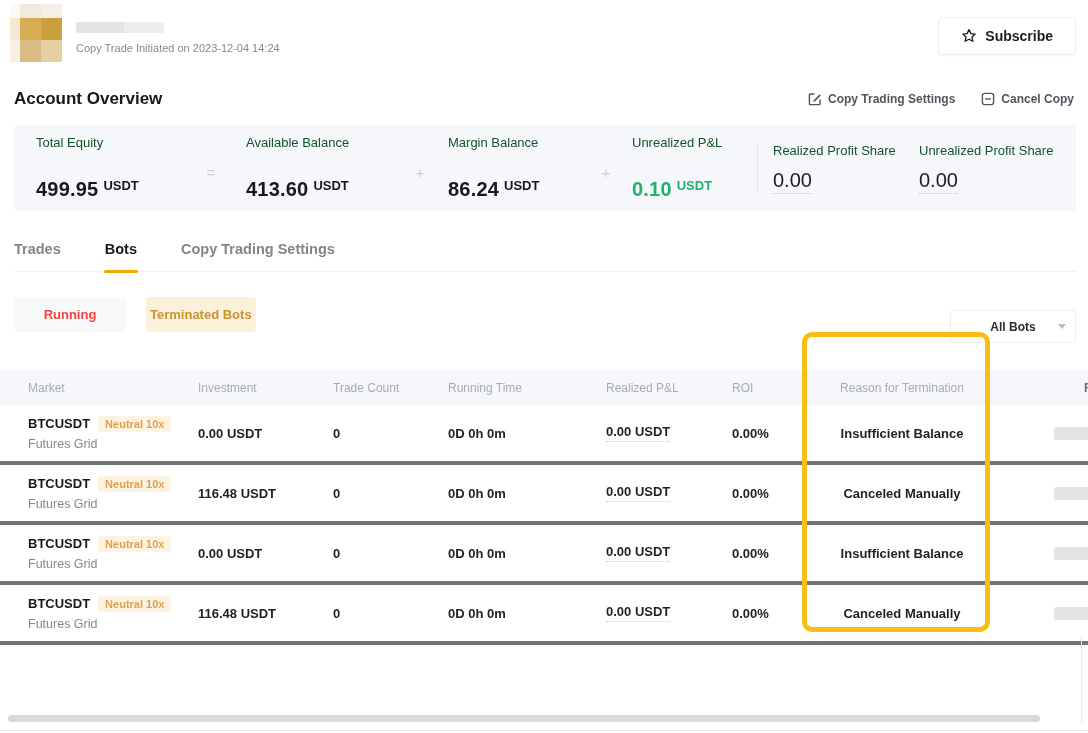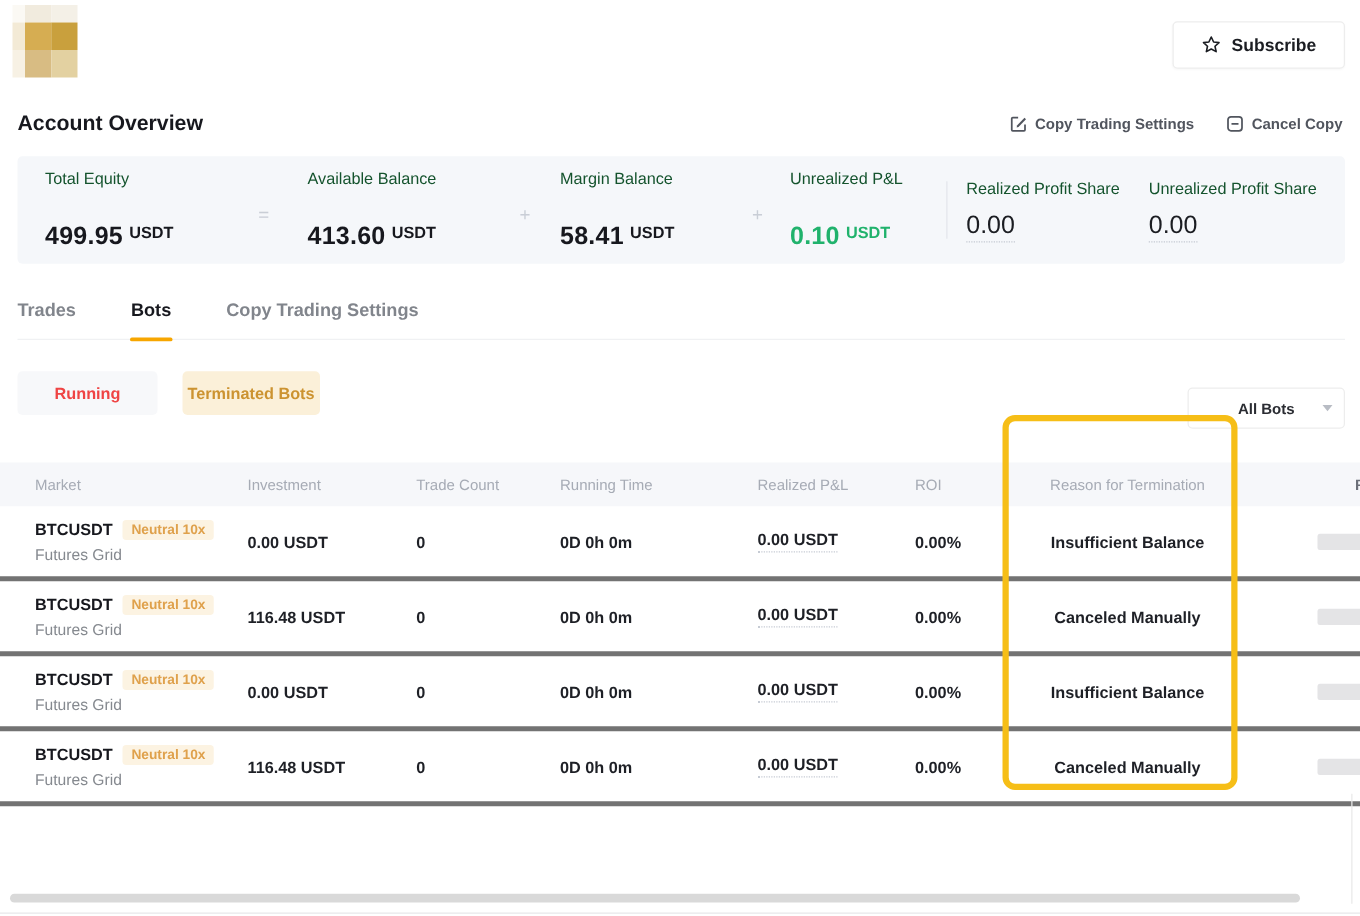--- a/index.html
+++ b/index.html
@@ -106,20 +106,24 @@
       <div></div>
         <div></div>
         <div></div>
         <div></div>
         <div></div>
         <div></div>
         <div></div>
         <div></div>
         <div></div>
     </div>
+    <div class="user-block">
+      <div class="name-redacted"></div>
+      <div class="initiated">Copy Trade Initiated on 2023-12-04 14:24</div>
+    </div>
     <div class="spacer"></div>
     <div class="subscribe-btn">
       <span class="ico">
         <svg width="16" height="16" viewBox="0 0 16 16">
             <path d="M8 1.6 L9.9 5.6 L14.2 6.1 L11 9 L11.9 13.3 L8 11.2 L4.1 13.3 L5 9 L1.8 6.1 L6.1 5.6 Z" fill="none" stroke="#1b1d22" stroke-width="1.3" stroke-linejoin="round"></path>
           </svg>
       </span>
       <span>Subscribe</span>
     </div>
   </div>
@@ -161,21 +165,21 @@
       <div class="lbl">Available Balance</div>
       <div class="val-row">
           <span class="val">413.60</span>
           <span class="unit">USDT</span>
         </div>
     </div>
     <div class="op w-p1">+</div>
     <div class="stat w-mb">
       <div class="lbl">Margin Balance</div>
       <div class="val-row">
-          <span class="val">58.41</span>
+          <span class="val">86.24</span>
           <span class="unit">USDT</span>
         </div>
     </div>
     <div class="op w-p2">+</div>
     <div class="stat green w-up">
       <div class="lbl">Unrealized P&amp;L</div>
       <div class="val-row">
           <span class="val">0.10</span>
           <span class="unit">USDT</span>
         </div>

